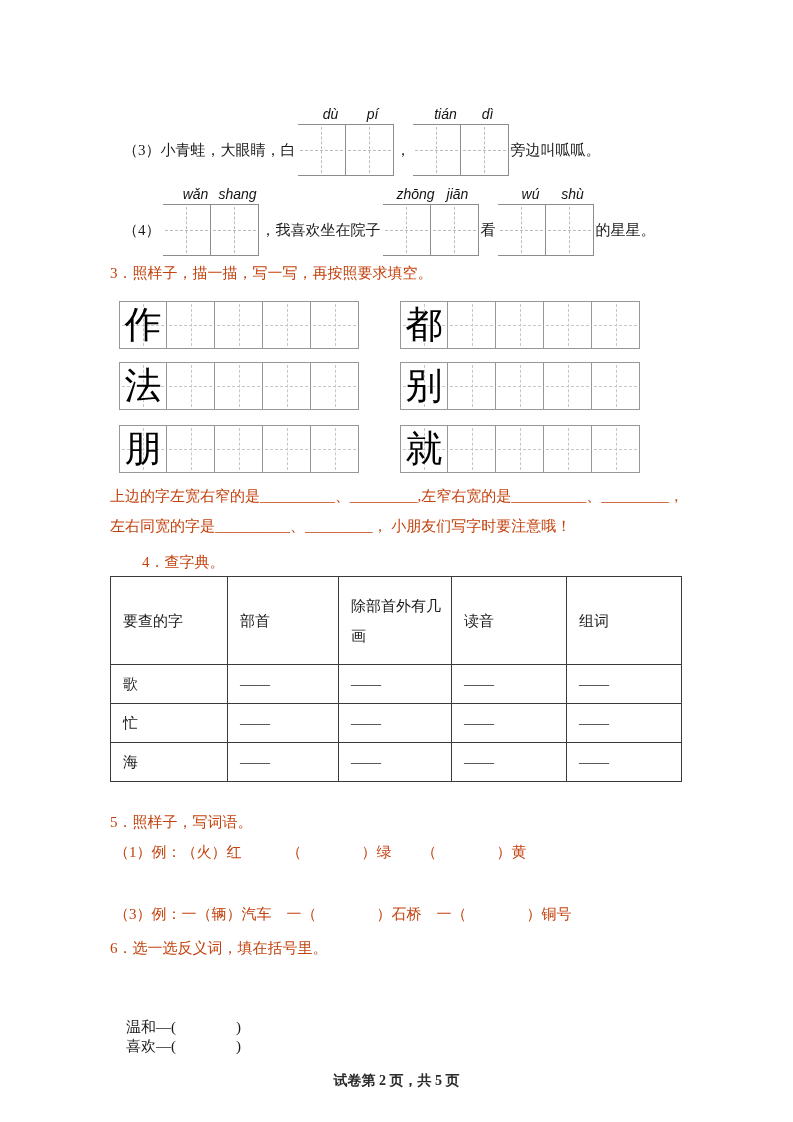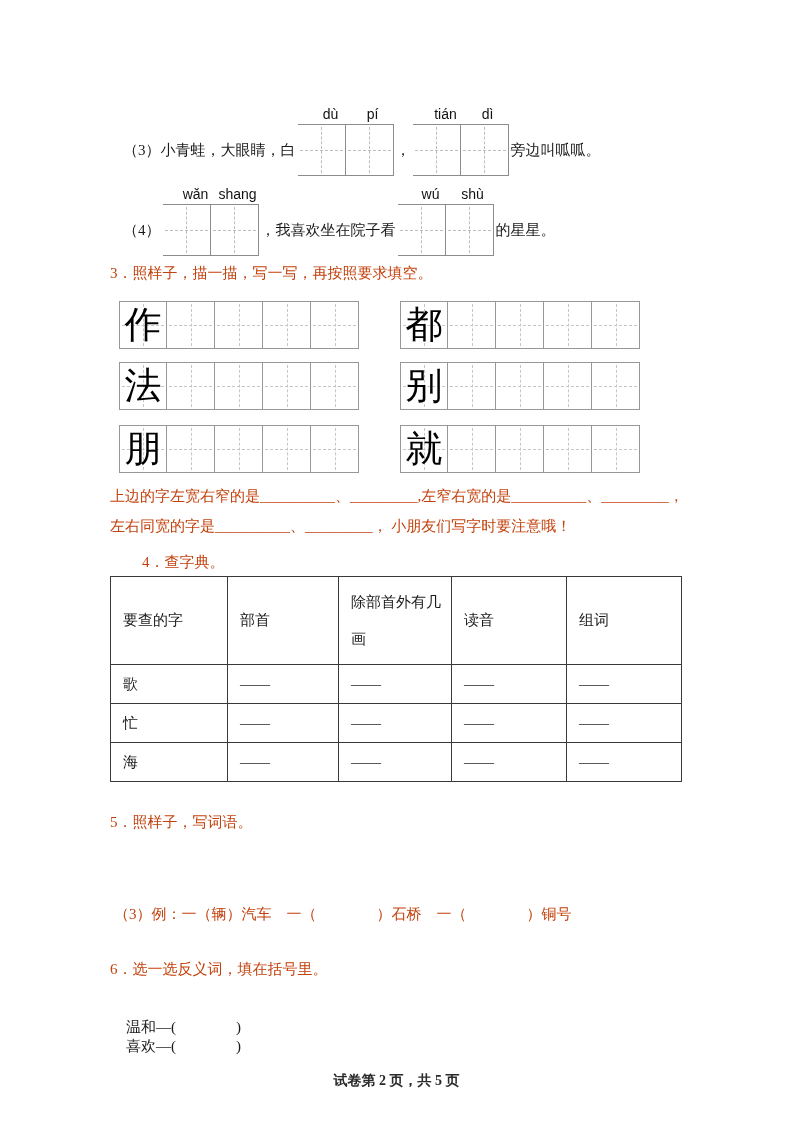--- a/index.html
+++ b/index.html
@@ -27,20 +27,21 @@
     position: absolute;
     display: flex;
     align-items: center;
     height: 52px;
   }
   .qtext { font-size: 15px; white-space: pre; color: #1a1a1a; }
   .pbox-group { position: relative; display: inline-flex; margin: 0 2px; }
   .pbox-labels {
     position: absolute; left: 12px; right: 0; top: -18px;
     display: flex;
+    font-style: italic;
   }
   .pinyin {
     flex: 1; text-align: center;
     font-family: "Liberation Sans", "DejaVu Sans", sans-serif;
     font-size: 14px; line-height: 16px; color: #111;
     white-space: nowrap;
   }
   .pbox-cell {
     width: 48px; height: 52px;
     border: 1px solid #8c8c8c; border-left: none;
@@ -88,21 +89,21 @@
   .dict-table th, .dict-table td {
     border: 1px solid #3a3a3a;
     font-weight: normal;
     text-align: left;
     vertical-align: middle;
     padding: 0 4px 0 12px;
     font-size: 15px;
     color: #1a1a1a;
     overflow: hidden;
   }
-  .dict-table th { line-height: 37px; }
+  .dict-table th { line-height: 30px; }
   .dict-table thead tr { height: 88px; }
   .dict-table tbody tr { height: 39px; }
 
   
   .q6-words, .q6-answers { position: absolute; white-space: pre; }
   .q6-word { font-size: 15px; margin-right: 34px; display: inline-block; }
   .q6-answer { font-size: 15px; margin-right: 72px; display: inline-block; }
 
   
   .footer {
@@ -142,20 +143,28 @@
     <span class="qtext">（4）</span>
     <span class="pbox-group">
       <span class="pbox-labels">
         <span class="pinyin">wǎn</span>
         <span class="pinyin">shang</span>
       </span>
       <span class="pbox-cell"></span>
       <span class="pbox-cell"></span>
     </span>
     <span class="qtext">，我喜欢坐在院子</span>
+    <span class="pbox-group">
+      <span class="pbox-labels">
+        <span class="pinyin">zhōng</span>
+        <span class="pinyin">jiān</span>
+      </span>
+      <span class="pbox-cell"></span>
+      <span class="pbox-cell"></span>
+    </span>
     <span class="qtext">看</span>
     <span class="pbox-group">
       <span class="pbox-labels">
         <span class="pinyin">wú</span>
         <span class="pinyin">shù</span>
       </span>
       <span class="pbox-cell"></span>
       <span class="pbox-cell"></span>
     </span>
     <span class="qtext">的星星。</span>
@@ -259,23 +268,24 @@
         <td>海</td>
         <td>——</td>
         <td>——</td>
         <td>——</td>
         <td>——</td>
       </tr>
     </tbody>
   </table>
 
   <div class="sec-title" style="left:110px; top:812px;">5．照样子，写词语。</div>
+  <div class="body-line" style="left:114px; top:842px;">（1）例：（火）红　　　（　　　　）绿　　（　　　　）黄</div>
   <div class="body-line" style="left:114px; top:904px;">（3）例：一（辆）汽车　一（　　　　）石桥　一（　　　　）铜号</div>
 
-  <div class="sec-title" style="left:110px; top:959px;text-align:right;">6．选一选反义词，填在括号里。</div>
+  <div class="sec-title" style="left:110px; top:938px;text-align:right;">6．选一选反义词，填在括号里。</div>
   <div class="q6-answers" style="left:110px; top:1000px;">
     <span class="q6-answer">温和—(　　　　)</span>
     <span class="q6-answer">喜欢—(　　　　)</span>
   </div>
 
   <div class="footer">试卷第 2 页，共 5 页</div>
 
 </div>
 
 </body></html>

